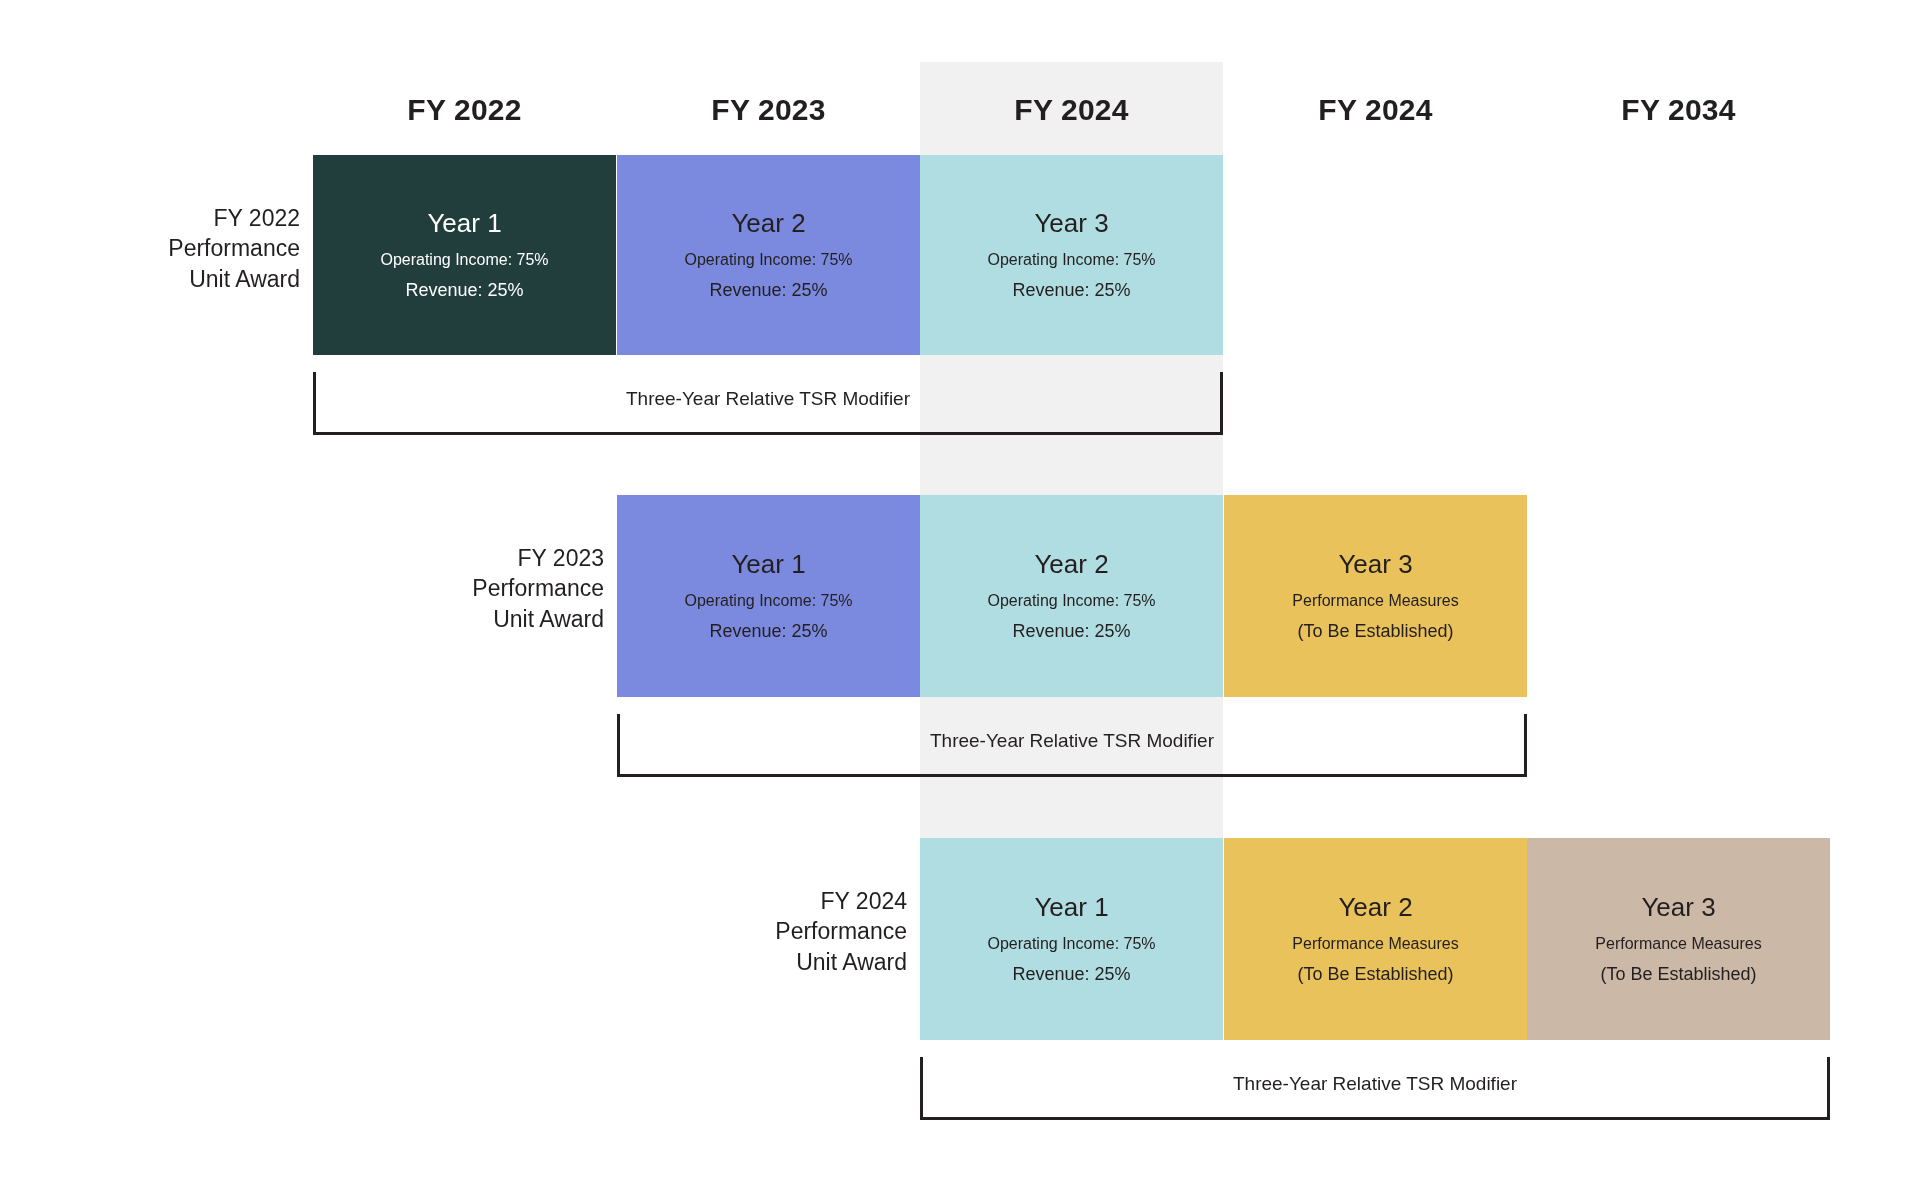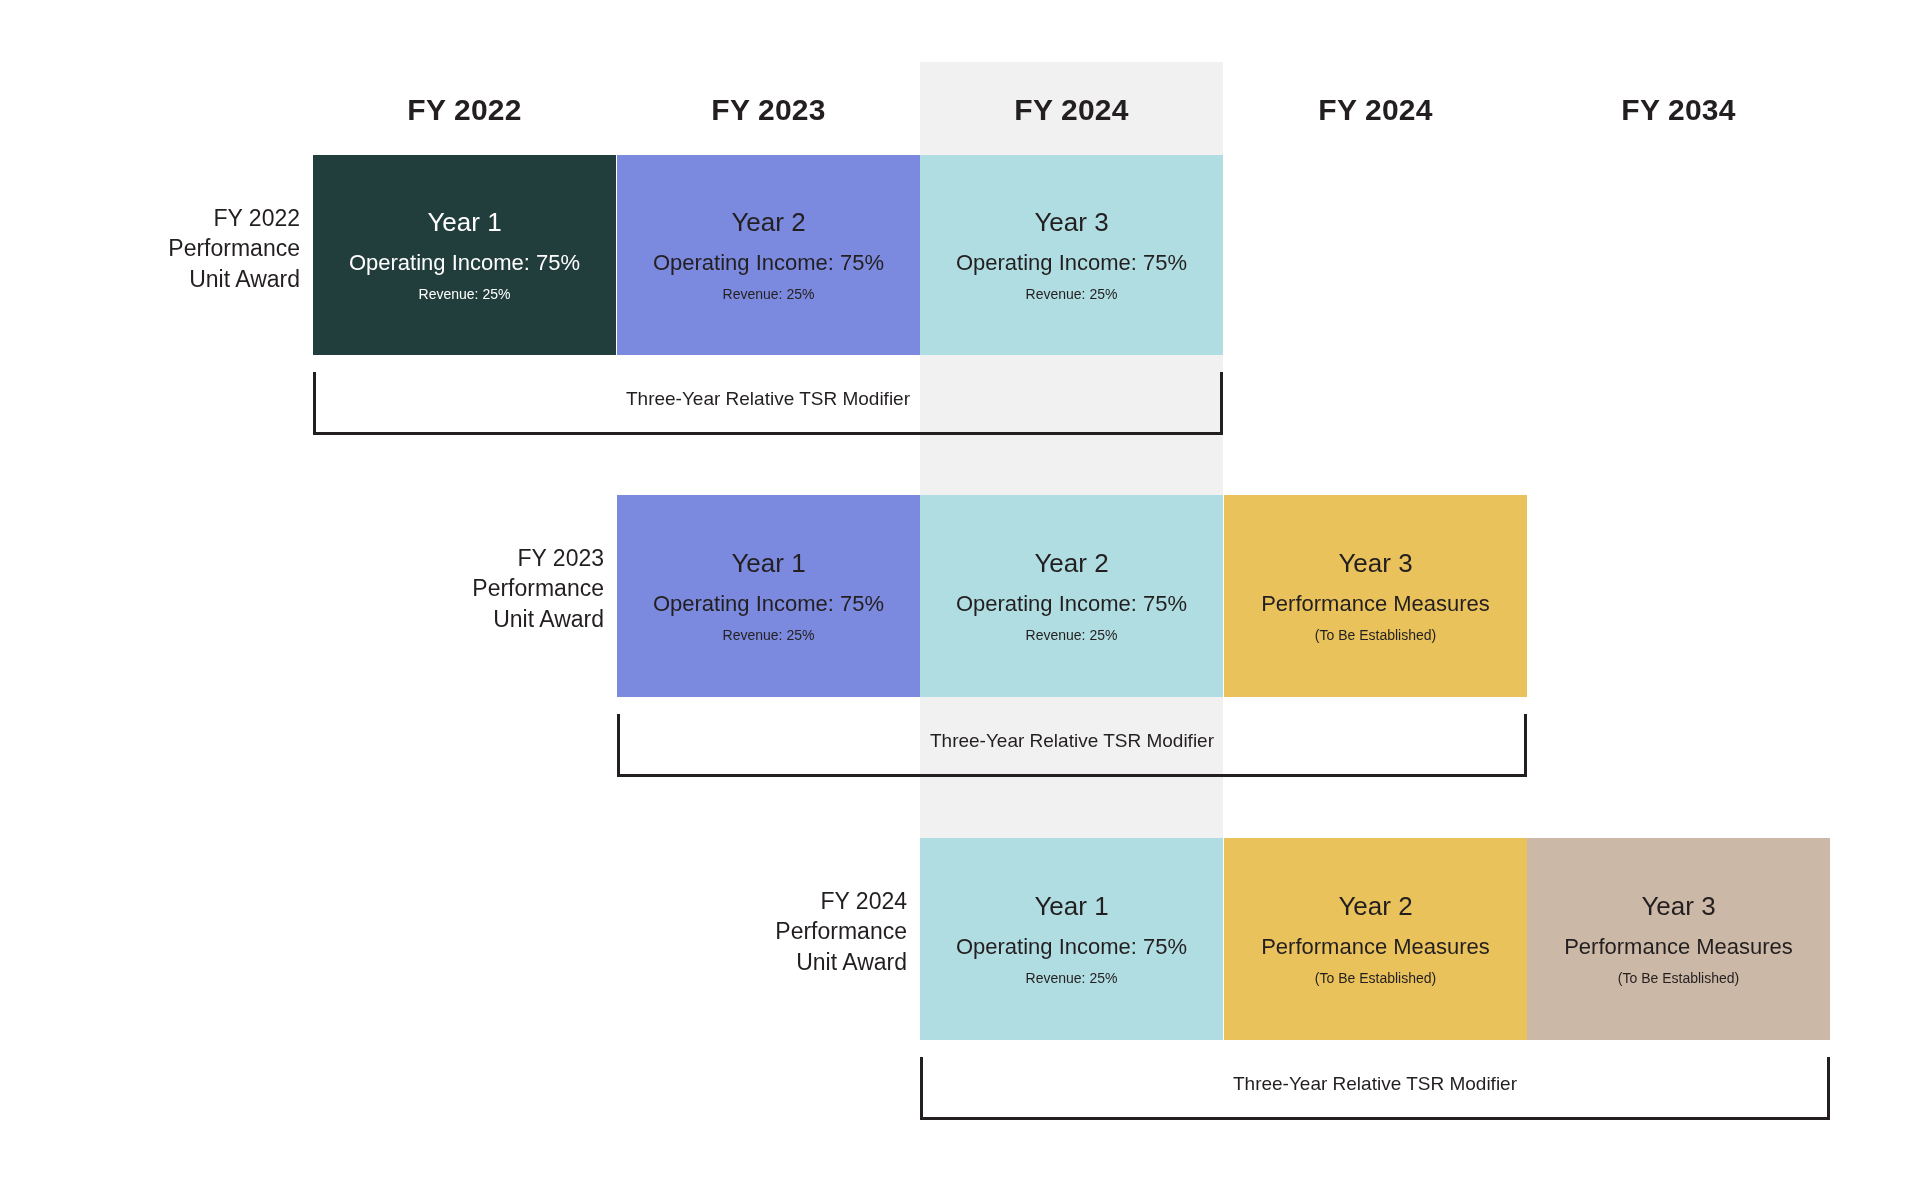--- a/index.html
+++ b/index.html
@@ -44,22 +44,22 @@
     align-items:center;
     justify-content:center;
     text-align:center;
     padding:12px 8px;
   }
   .cell .year{
     font-size:26px;
     line-height:1.1;
     margin-bottom:13px;
   }
-  .cell .m1{font-size:22px;line-height:1.15;margin-bottom:11px;}
-  .cell .m2{font-size:14px;line-height:1.15;}
+  .cell .m1{font-size:16px;line-height:1.15;margin-bottom:11px;}
+  .cell .m2{font-size:18px;line-height:1.15;}
 
   .tsr{
     position:absolute;
     box-sizing:border-box;
     border-left:3px solid #231f20;
     border-right:3px solid #231f20;
     border-bottom:3px solid #231f20;
     border-top:0;
     display:flex;
     align-items:center;

